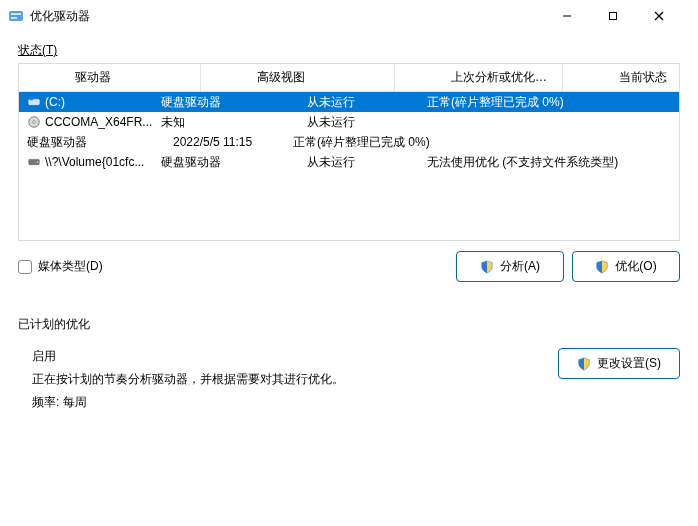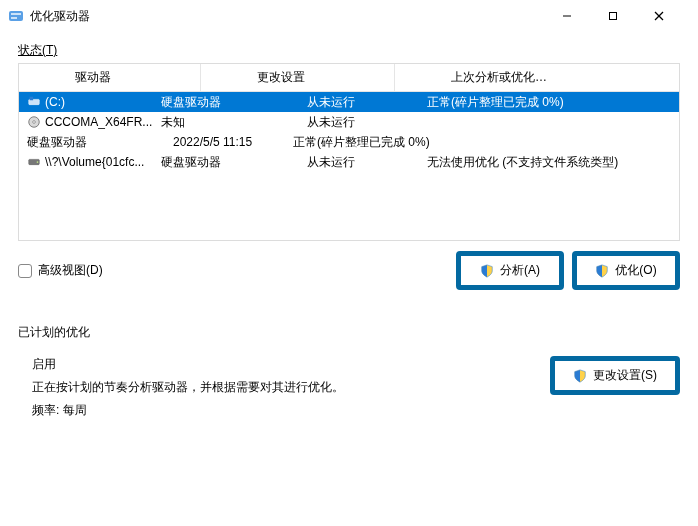--- a/index.html
+++ b/index.html
@@ -107,21 +107,21 @@
   .actions-row .spacer { flex: 1; }
   .checkbox {
     display: flex; align-items: center; gap: 6px;
   }
   .checkbox .box {
     width: 14px; height: 14px;
     border: 1px solid #888;
     border-radius: 3px;
   }
   .btn {
-    border: 5px solid #0369a1;
+    border: 1px solid #0369a1;
     background: #ffffff;
     border-radius: 4px;
     padding: 6px 18px;
     font-size: 12px;
     display: flex;
     align-items: center;
     gap: 6px;
     min-width: 108px;
     justify-content: center;
   }
@@ -185,22 +185,23 @@
 </div>
 
 <div class="content">
 
 
   <div class="status-label">状态(T)</div>
 
   <div class="drive-table">
     <div class="thead">
       <div class="th col-drive">驱动器</div>
-      <div class="th col-media">更改设置</div>
+      <div class="th col-media">高级视图</div>
       <div class="th col-last">上次分析或优化的...</div>
+      <div class="th col-state">当前状态</div>
     </div>
     <div class="tbody" id="tbody">
         <div class="tr selected">
           <div class="td col-drive">
             <span class="drive-ico"><svg viewBox="0 0 16 16">
                 <rect x="2" y="5" width="12" height="6" rx="1" fill="#cde3f8" stroke="#fff" stroke-width="0.6"></rect>
                 <rect x="3" y="2" width="4" height="4" fill="#2b7cd3"></rect>
               </svg></span>
             <span>(C:)</span>
           </div>
@@ -235,21 +236,21 @@
           <div class="td col-media">硬盘驱动器</div>
           <div class="td col-last">从未运行</div>
           <div class="td col-state">无法使用优化 (不支持文件系统类型)</div>
         </div>
       </div>
   </div>
 
   <div class="actions-row">
     <label class="checkbox">
       <span class="box"></span>
-      <span>高级视图(D)</span>
+      <span>媒体类型(D)</span>
     </label>
     <div class="spacer"></div>
     <button class="btn">
       <span class="shield">
         <svg viewBox="0 0 16 16">
             <path d="M8 1 L14 3 V8 C14 12 8 15 8 15 C8 15 2 12 2 8 V3 Z" fill="#ffd24a" stroke="#2b7cd3" stroke-width="0.6"></path>
             <path d="M8 1 L8 15 C8 15 2 12 2 8 V3 Z" fill="#2b7cd3"></path>
           </svg>
       </span>
       <span>分析(A)</span>

